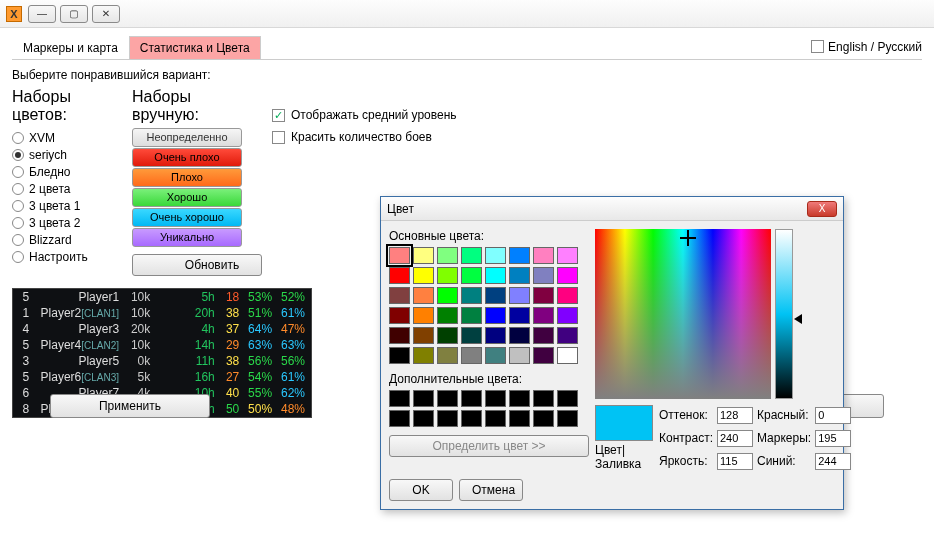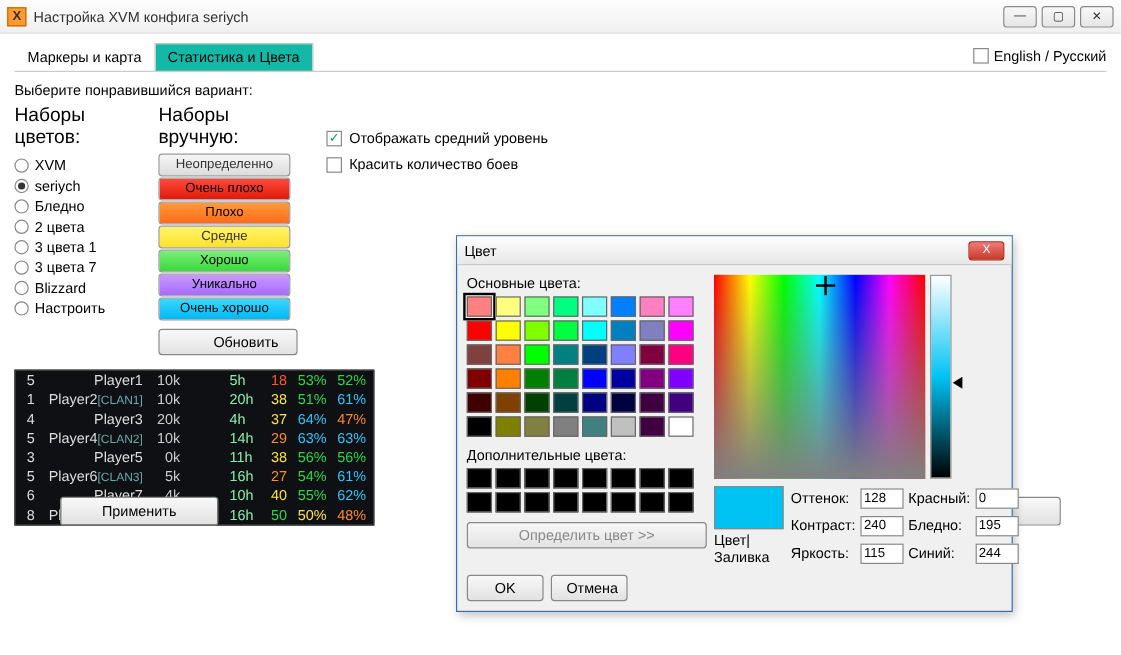--- a/index.html
+++ b/index.html
@@ -8,56 +8,56 @@
 .titlebar { height: 28px; background: linear-gradient(#fdfdfd, #f0f0f0); border-bottom: 1px solid #d8d8d8; display: flex; align-items: center; padding: 0 6px; }
 .titlebar .icon { width: 16px; height: 16px; background: #ff9a2e; border: 1px solid #c56a00; margin-right: 6px; display: flex; align-items: center; justify-content: center; color: #333; font-weight: bold; font-size: 11px; }
 .titlebar .title { flex: 1; color: #333; }
 .winbtns { display: flex; gap: 4px; }
 .winbtn { width: 28px; height: 18px; border: 1px solid #8a8a8a; border-radius: 3px; background: linear-gradient(#f8f8f8,#e6e6e6); display: flex; align-items: center; justify-content: center; font-size: 10px; color: #333; cursor: pointer; }
 
 .content { padding: 6px 12px 10px; position: relative; }
 
 .tabrow { display: flex; align-items: center; border-bottom: 1px solid #ccc; height: 26px; }
 .tab { padding: 4px 10px; border: 1px solid transparent; border-bottom: none; margin-bottom: -1px; cursor: pointer; }
-.tab.active { border-color: #ccc; background: #14b8a6; }
+.tab.active { border-color: #ccc; background: #fca5a5; }
 .lang { margin-left: auto; display: flex; align-items: center; gap: 4px; }
 .chk { width: 13px; height: 13px; border: 1px solid #888; background: #fff; cursor: pointer; display: inline-block; }
 .chk.checked::after { content: "✓"; font-size: 11px; color: #0a5; display: block; line-height: 11px; text-align: center; }
 
 .label { margin: 8px 0 6px; }
 
 .row { display: flex; align-items: flex-start; gap: 20px; }
 .col { display: flex; flex-direction: column; }
 .col h { font-size: 16px; margin-bottom: 4px; display: block; }
 
 .radio { display: flex; align-items: center; gap: 5px; margin: 3px 0; cursor: pointer; }
 .rdot { width: 12px; height: 12px; border: 1px solid #888; border-radius: 50%; display: inline-flex; align-items: center; justify-content: center; }
 .rdot.sel::after { content: ""; width: 6px; height: 6px; background: #333; border-radius: 50%; }
 
 .swatchcol { width: 110px; }
 .swatch { height: 19px; border: 1px solid #999; border-radius: 3px; margin-bottom: 1px; text-align: center; line-height: 17px; font-size: 11px; cursor: pointer; }
 .btn { height: 22px; border: 1px solid #888; border-radius: 3px; background: linear-gradient(#f8f8f8,#e2e2e2); padding: 0 12px; cursor: pointer; }
-.btn.wide { width: 116px; padding-left: 42px; }
+.btn.wide { width: 130px; padding-left: 42px; }
 
 .checkrow { display: flex; align-items: center; gap: 6px; margin: 4px 0; }
 
 .preview { width: 300px; margin-top: 12px; background: #0e1013; border: 1px solid #444; font-family: Consolas, monospace; font-size: 12px; color: #ccc; }
 .preview .prow { display: flex; padding: 1px 6px; gap: 6px; white-space: pre; }
 .prow span { display: inline-block; }
 .pn { color: #ddd; width: 12px; text-align: right;}
 .pname { color: #ddd; width: 100px; text-align: right; }
 .clan { color: #6aa; font-size: 10px; }
 .pk { width: 30px; text-align: right; color: #ccc; }
-.ph { width: 28px; text-align: left; color: #86efac; margin-left: 35px; }
+.ph { width: 28px; text-align: right; color: #22c55e; margin-left: 35px; }
 .pa { width: 22px; text-align: right; }
 .pb { width: 32px; text-align: right; }
 .pc { width: 32px; text-align: right; }
 
 .footer { position: absolute; bottom: 10px; left: 0; right: 0; display: flex; justify-content: space-between; padding: 0 50px; }
-.footer .btn { width: 132px; height: 24px; }
+.footer .btn { width: 160px; height: 24px; }
 
 
 .dlg { position: absolute; left: 380px; top: 168px; width: 464px; height: 314px; border: 1px solid #3a6ea5; background: #f0f0f0; box-shadow: 2px 3px 8px rgba(0,0,0,.25); }
 .dlg .dhdr { height: 24px; background: linear-gradient(#fdfdfd,#e8e8e8); border-bottom: 1px solid #ccc; display: flex; align-items: center; padding: 0 6px; }
 .dlg .dhdr .t { flex: 1; }
 .dlg .dhdr .x { width: 30px; height: 16px; background: linear-gradient(#f07a7a,#c83a2a); border: 1px solid #a82a1a; border-radius: 3px; color: #fff; text-align: center; font-size: 10px; line-height: 14px; cursor: pointer; }
 .dbody { padding: 8px; display: flex; gap: 6px; }
 
 .leftcol { width: 210px; }
 .grid { display: grid; grid-template-columns: repeat(8, 21px); grid-auto-rows: 17px; gap: 3px; margin: 4px 0 8px; }
@@ -86,21 +86,20 @@
 .dlgbtns { position: absolute; bottom: 8px; left: 8px; display: flex; gap: 6px; }
 .addbtn { position: absolute; bottom: 8px; right: 8px; width: 216px; height: 22px; }
 .definebtn { width: 200px; height: 22px; color: #888; margin-top: 2px; }
 
 </style>
 </head>
 <body>
 
 <div class="titlebar">
   <div class="icon">X</div>
-  <div class="title">Настройка XVM конфига seriych</div>
   <div class="winbtns">
     <div class="winbtn">—</div>
     <div class="winbtn">▢</div>
     <div class="winbtn">✕</div>
   </div>
 </div>
 
 <div class="content">
   <div class="tabrow">
     <div class="tab">Маркеры и карта</div>
@@ -132,43 +131,42 @@
           <div class="radio">
             <span class="rdot"></span>
             <span>2 цвета</span>
           </div>
           <div class="radio">
             <span class="rdot"></span>
             <span>3 цвета 1</span>
           </div>
           <div class="radio">
             <span class="rdot"></span>
-            <span>3 цвета 7</span>
+            <span>3 цвета 2</span>
           </div>
           <div class="radio">
             <span class="rdot"></span>
             <span>Blizzard</span>
           </div>
           <div class="radio">
             <span class="rdot"></span>
             <span>Настроить</span>
           </div>
         </div>
     </div>
 
     <div class="col swatchcol">
       <h>Наборы вручную:</h>
       <div id="swatches">
           <div class="swatch" style="background: linear-gradient(rgb(246, 246, 246), rgb(220, 220, 220)); color: rgb(51, 51, 51);">Неопределенно</div>
           <div class="swatch" style="background: linear-gradient(rgb(255, 74, 58), rgb(224, 26, 10)); color: rgb(0, 0, 0);">Очень плохо</div>
           <div class="swatch" style="background: linear-gradient(rgb(255, 154, 58), rgb(255, 106, 26)); color: rgb(0, 0, 0);">Плохо</div>
-          <div class="swatch" style="background: linear-gradient(rgb(255, 243, 106), rgb(255, 227, 42)); color: rgb(51, 51, 51);">Средне</div>
           <div class="swatch" style="background: linear-gradient(rgb(122, 240, 122), rgb(58, 216, 58)); color: rgb(0, 0, 0);">Хорошо</div>
+          <div class="swatch" style="background: linear-gradient(rgb(58, 216, 255), rgb(0, 184, 244)); color: rgb(0, 0, 0);">Очень хорошо</div>
           <div class="swatch" style="background: linear-gradient(rgb(200, 154, 255), rgb(168, 106, 255)); color: rgb(0, 0, 0);">Уникально</div>
-          <div class="swatch" style="background: linear-gradient(rgb(58, 216, 255), rgb(0, 184, 244)); color: rgb(0, 0, 0);">Очень хорошо</div>
         </div>
       <button class="btn wide" style="margin-top:6px">Обновить</button>
     </div>
 
     <div class="col" style="margin-left:10px">
       <div style="height:16px"></div>
       <div class="checkrow">
           <span class="chk checked"></span>
           <span>Отображать средний уровень</span>
         </div>
@@ -288,21 +286,21 @@
             <div class="previewbox"></div>
             <div style="font-size:12px;margin-top:2px">Цвет|Заливка</div>
           </div>
           <div class="fields">
             <span>Оттенок:</span>
               <input value="128" style="">
             <span>Красный:</span>
               <input value="0" style="">
             <span>Контраст:</span>
               <input value="240" style="">
-            <span>Бледно:</span>
+            <span>Маркеры:</span>
               <input value="195" style="">
             <span>Яркость:</span>
               <input value="115" style="">
             <span>Синий:</span>
               <input value="244" style="">
           </div>
         </div>
       </div>
     </div>
     <div class="dlgbtns">

